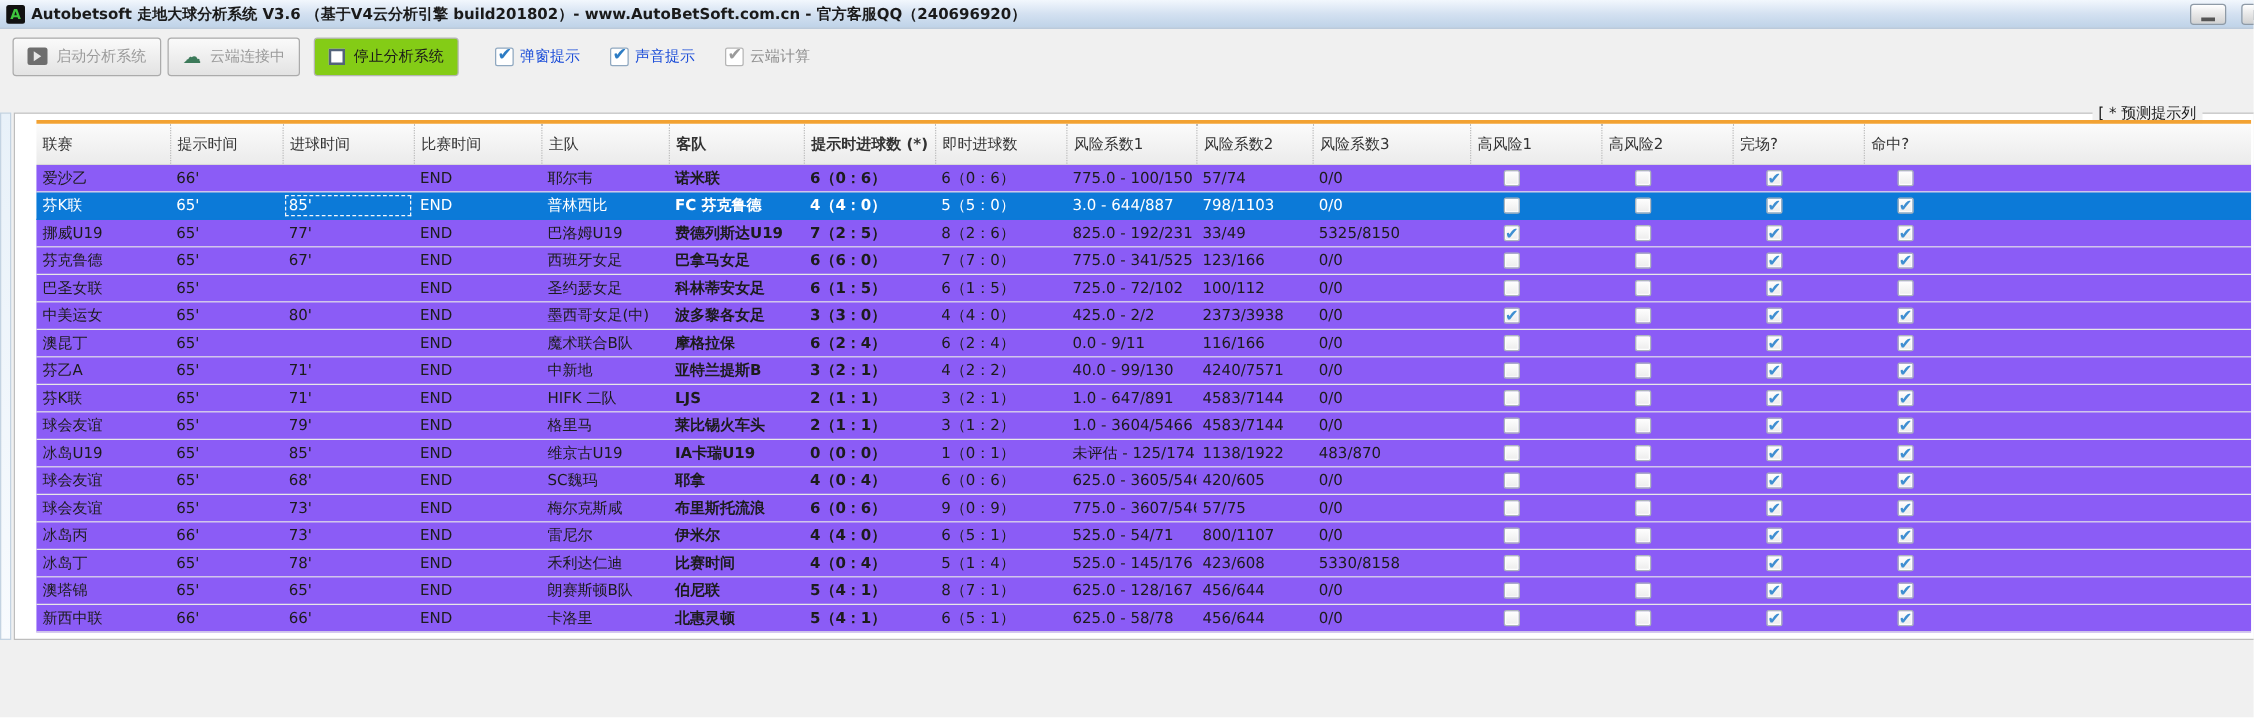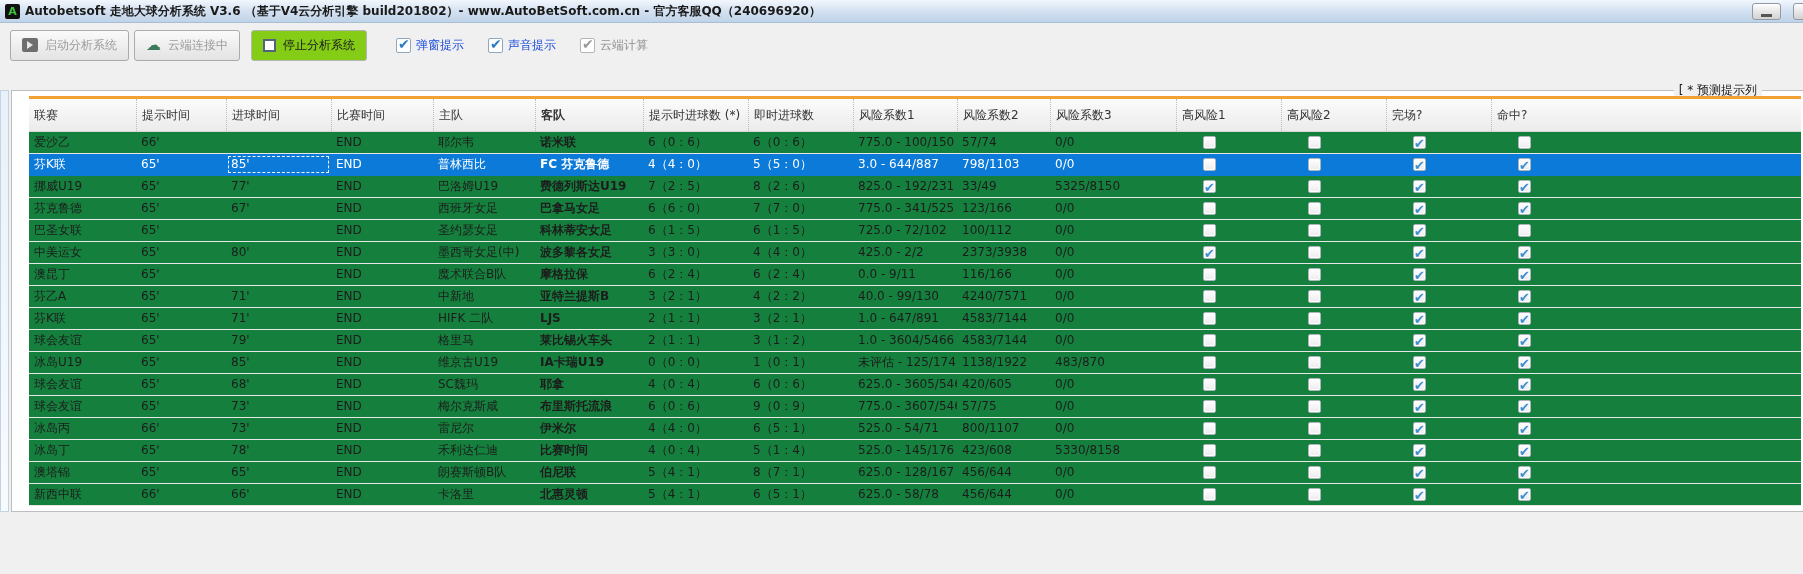--- a/index.html
+++ b/index.html
@@ -48,28 +48,28 @@
     border:1px solid #bdbdbd; background:#fff; }
   .legend { position:absolute; top:-9px; right:46px; background:#f0f0f0; padding:0 5px;
     color:#1a1a1a; white-space:nowrap; }
 
   
   .grid { position:absolute; left:17px; top:5px; right:7px; bottom:4px; overflow:hidden; }
   .ghead { display:flex; height:36px; border-top:3px solid #f2a233;
     background:linear-gradient(#fbfbfb,#ebebeb); border-bottom:1px solid #d8d8d8; }
   .hcell { line-height:33px; padding-left:5px; color:#333; overflow:hidden; white-space:nowrap; }
   .hcell + .hcell { border-left:1px dotted #bdbdbd; }
-  .trow { display:flex; height:22px; border-bottom:1px solid #e7e7e7; background:#15803d; }
+  .trow { display:flex; height:22px; border-bottom:1px solid #e7e7e7; background:#8b5cf6; }
   .trow.selected { background:#0c7ad8; border-bottom-color:#0c7ad8; }
   .trow.selected .cell { color:#fff; }
   .cell { line-height:21px; padding-left:5px; color:#1c1c1c; overflow:hidden; white-space:nowrap; }
   .focus-cell { outline:1px dashed #f2f6fb; outline-offset:-3px; }
 
   .c0{width:107px;} .c1{width:90px;} .c2{width:105px;} .c3{width:102px;} .c4{width:102px;}
-  .c5{width:108px;font-weight:bold;} .c6{width:105px;} .c7{width:105px;} .c8{width:104px;} .c9{width:93px;}
+  .c5{width:108px;font-weight:bold;} .c6{width:105px;font-weight:bold;} .c7{width:105px;} .c8{width:104px;} .c9{width:93px;}
   .c10{width:126px;} .c11{width:105px;} .c12{width:105px;} .c13{width:105px;} .c14{flex:1;}
 
   .cell.ck { padding-left:27px; display:flex; align-items:center; }
   .cb { display:inline-block; width:13px; height:13px; border:1px solid #aeb6bd; border-radius:2px;
     background:linear-gradient(#ffffff,#ececec); position:relative; box-shadow:inset 0 0 0 1px #fdfdfd; }
   .cb.on::after { content:"✔"; position:absolute; left:0; top:-4px; font-size:13px; font-weight:bold; color:#3f8fd2; }
 </style>
 </head>
 <body>
 

